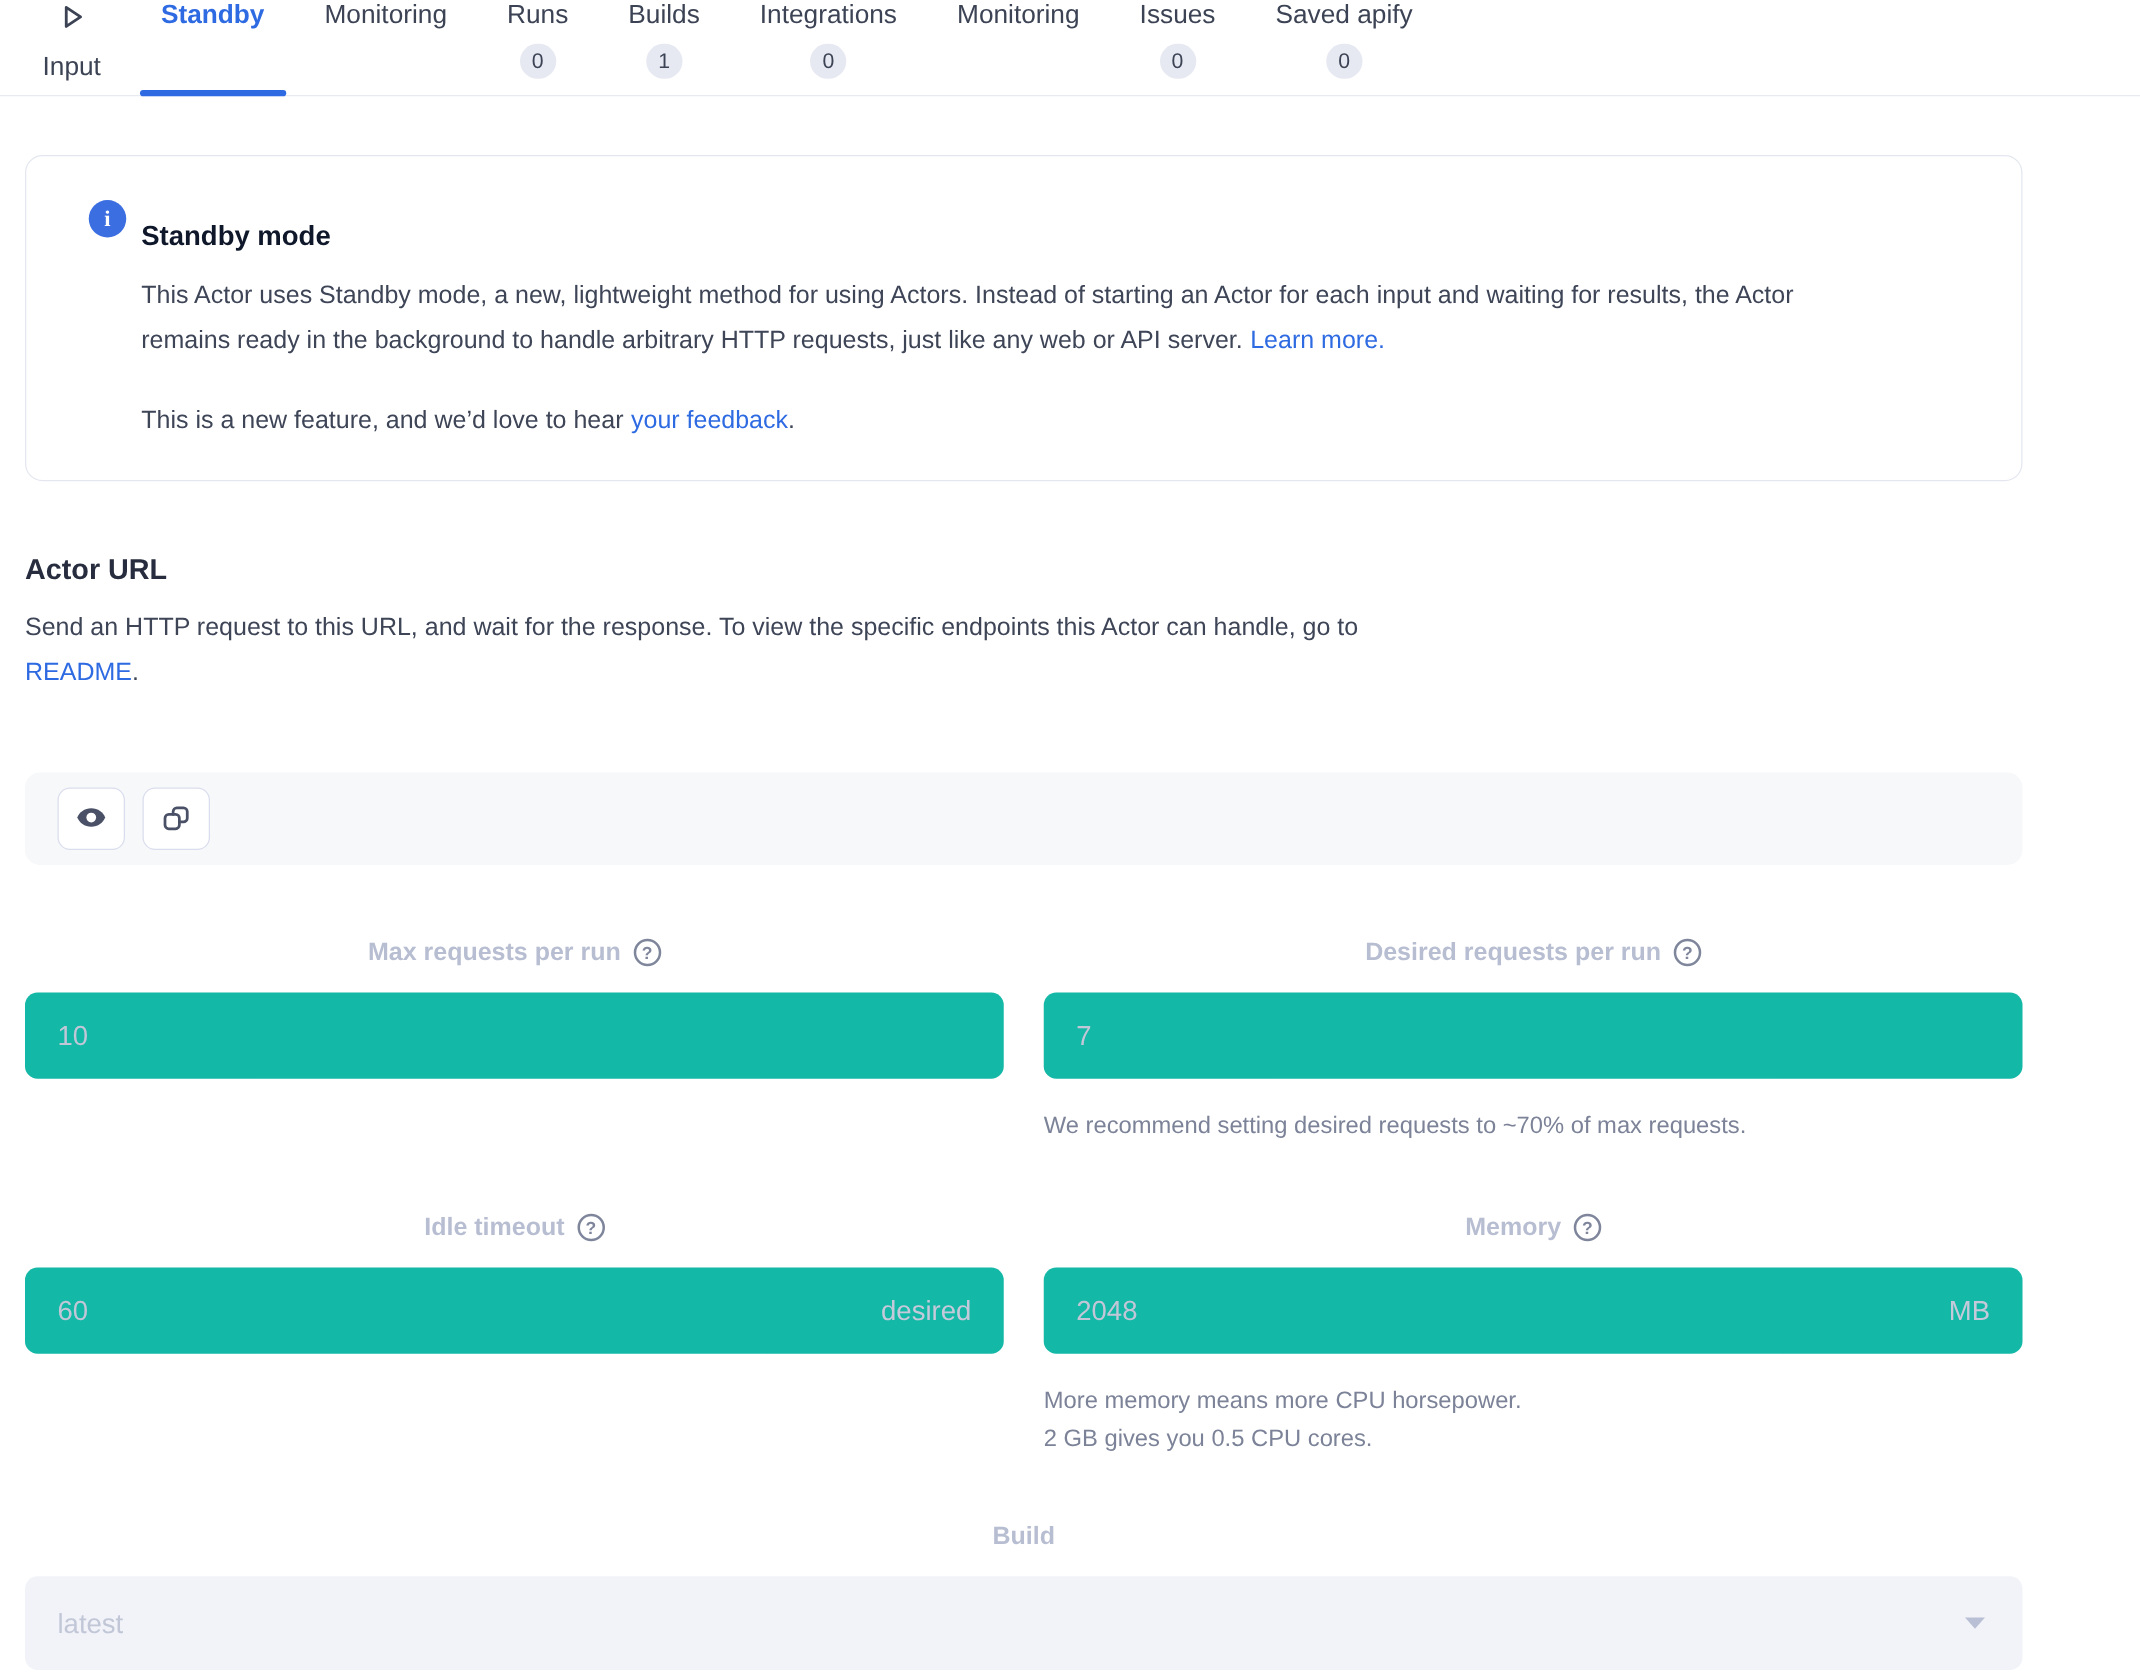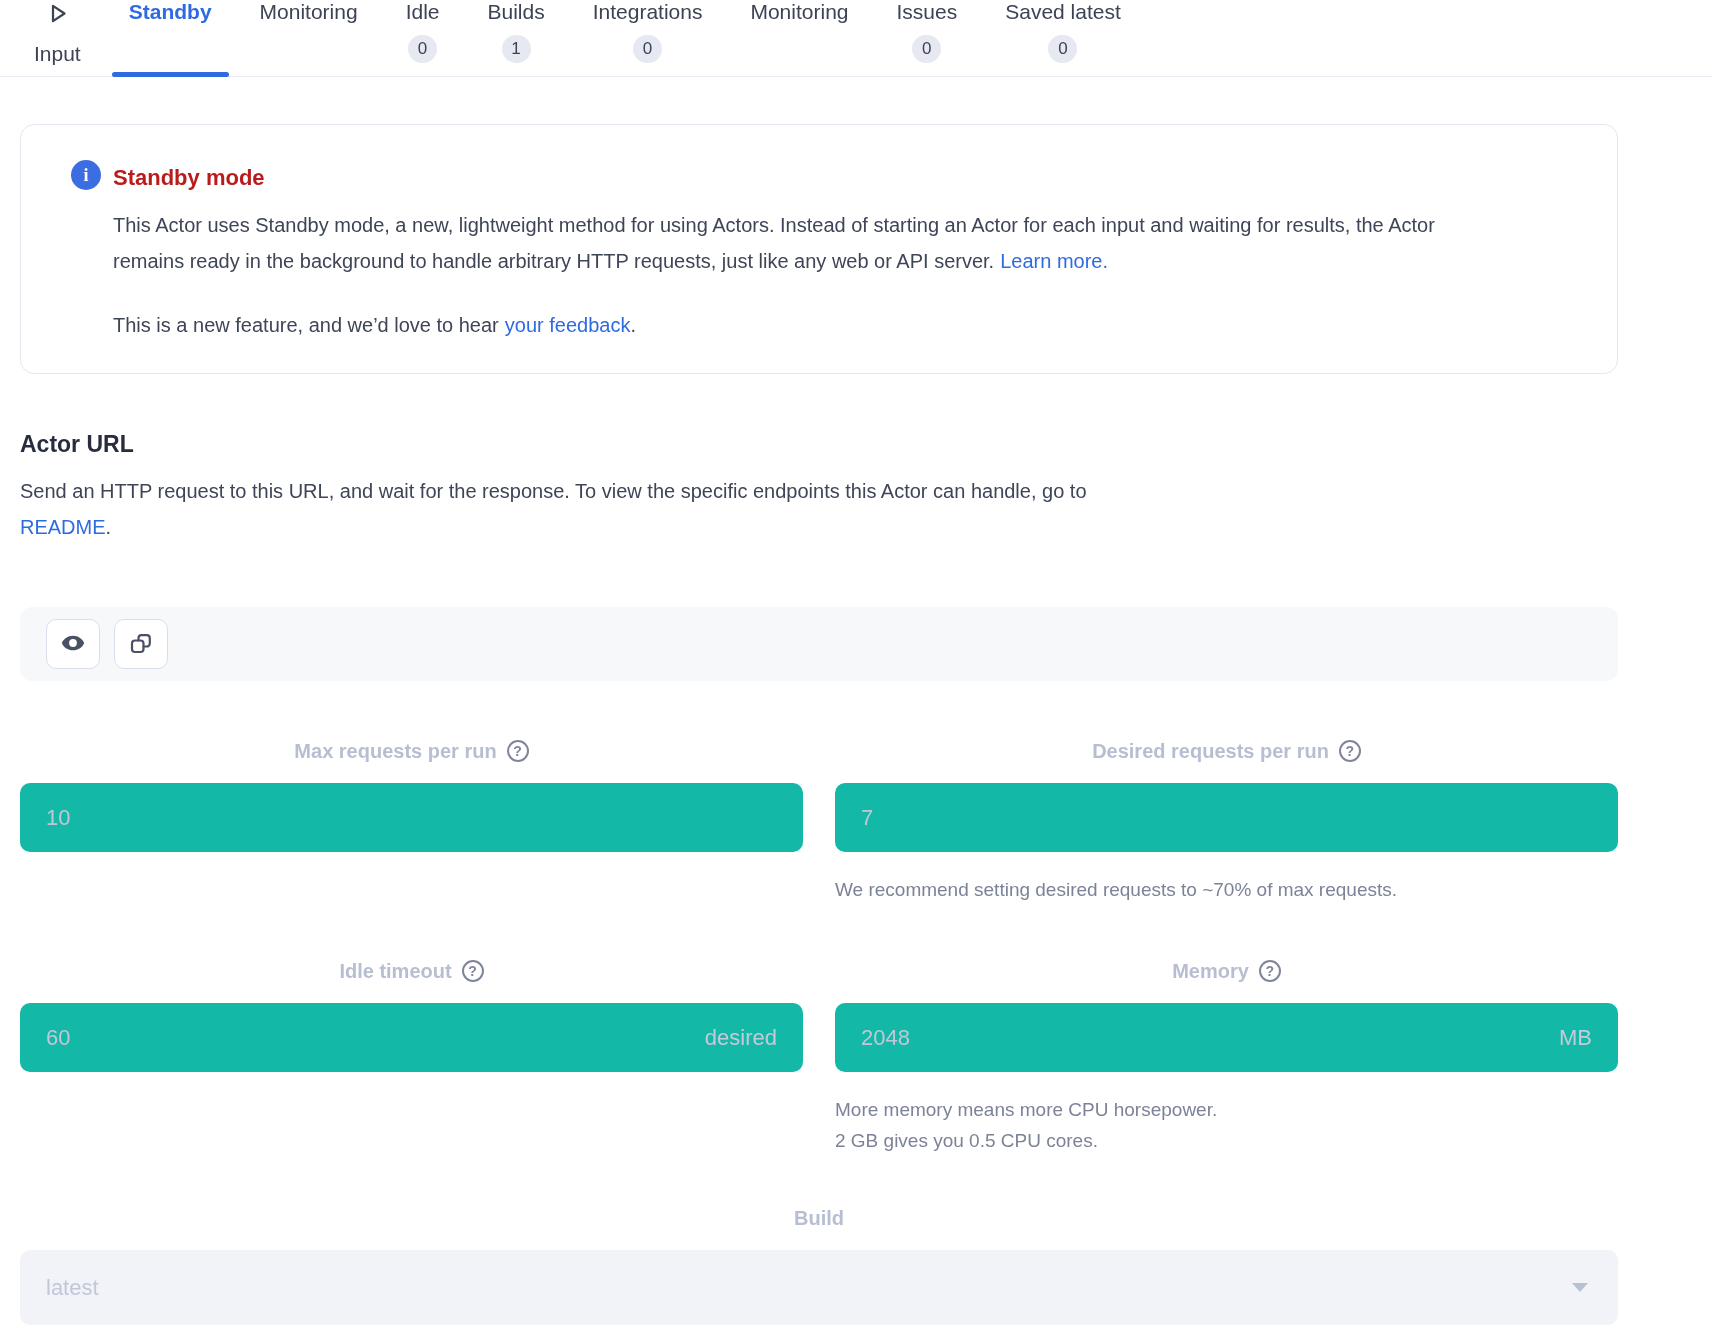--- a/index.html
+++ b/index.html
@@ -49,21 +49,21 @@
     box-sizing:border-box;background:#ffffff;
   }
   .info-icon{
     width:30px;height:30px;border-radius:50%;
     background:#3b6ee0;color:#ffffff;
     display:flex;align-items:center;justify-content:center;
     font-size:18px;font-weight:700;font-family:"Liberation Serif",serif;
     margin-top:2px;
   }
   .notice h3{
-    margin:5px 0 14px 0;font-size:22px;font-weight:700;color:#b91c1c;line-height:30px;
+    margin:16px 0 14px 0;font-size:22px;font-weight:700;color:#0f172a;line-height:30px;
   }
   .ntext{
     margin:0;font-size:20px;line-height:36px;color:#3e4557;max-width:1335px;
   }
   .ntext.p2{margin-top:28px;}
   a.link{color:#2e6be2;text-decoration:none;cursor:pointer;}
   .sp-link{margin-left:6px;}
 
   
   .section-title{
@@ -149,40 +149,40 @@
       <span class="tlabel">Input</span>
     </div>
     <div class="tab active">
       <span class="tlabel">Standby</span>
       <span class="underline"></span>
     </div>
     <div class="tab">
       <span class="tlabel">Monitoring</span>
     </div>
     <div class="tab">
-      <span class="tlabel">Idle</span>
+      <span class="tlabel">Runs</span>
       <span class="badge">0</span>
     </div>
     <div class="tab">
       <span class="tlabel">Builds</span>
       <span class="badge">1</span>
     </div>
     <div class="tab">
       <span class="tlabel">Integrations</span>
       <span class="badge">0</span>
     </div>
     <div class="tab">
       <span class="tlabel">Monitoring</span>
     </div>
     <div class="tab">
       <span class="tlabel">Issues</span>
       <span class="badge">0</span>
     </div>
     <div class="tab">
-      <span class="tlabel">Saved latest</span>
+      <span class="tlabel">Saved apify</span>
       <span class="badge">0</span>
     </div>
   </nav>
 
   <main class="content">
 
     <section class="notice">
       <span class="info-icon">i</span>
       <div class="notice-body">
         <h3>Standby mode</h3>

